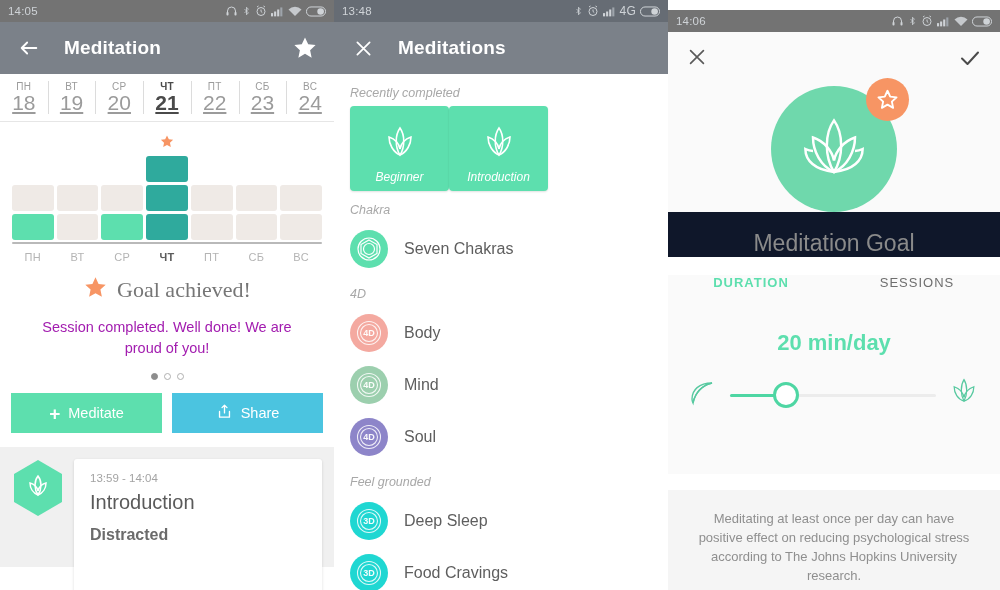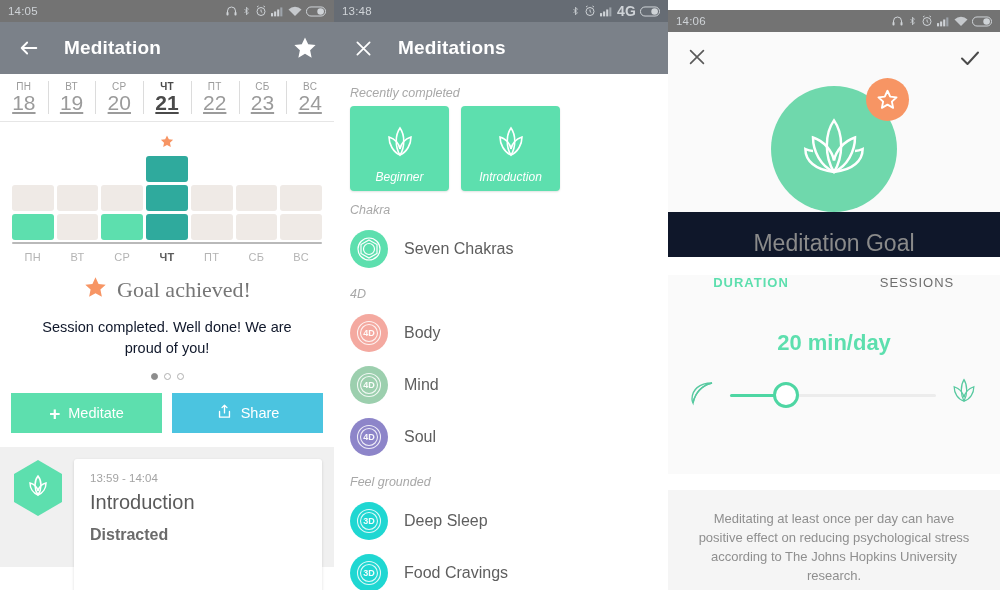--- a/index.html
+++ b/index.html
@@ -16,21 +16,21 @@
 
   
   .statusbar {
     height: 22px; background: #737373; display: flex; align-items: center;
     padding: 0 8px; color: #cfd3d7; font-size: 11.5px; letter-spacing: .2px;
   }
   .statusbar.dark { background: #666c74; }
   .st-time { flex: 0 0 auto; }
   .st-icons { margin-left: auto; display: flex; align-items: center; gap: 4px; }
   .st-icons svg { display: block; }
-  .st-4g { font-size: 14px; font-weight: bold; color: #cfd3d7; }
+  .st-4g { font-size: 12px; font-weight: normal; color: #cfd3d7; }
 
   
   .appbar {
     height: 52px; background: #7b8189; display: flex; align-items: center;
     padding: 0 16px; color: #fff;
   }
   .appbar .title { font-size: 19px; font-weight: bold; margin-left: 22px; letter-spacing: .2px; }
   .appbar .ic { width: 26px; height: 26px; display: flex; align-items: center; justify-content: center; }
   .appbar .right { margin-left: auto; }
 
@@ -66,21 +66,21 @@
   .xlab { flex: 1; text-align: center; font-size: 11px; color: #b4b4b4; letter-spacing: .4px; }
   .xlab.sel { color: #5c5c5c; font-weight: bold; }
 
   
   .goalrow {
     display: flex; align-items: center; justify-content: center; gap: 9px; margin-top: 12px; font-family: Liberation Serif, serif;
   }
   .goalrow .star { color: #f79564; font-size: 25px; line-height: 1; }
   .goalrow .gtext { font-size: 22px; color: #767676; }
   .goalsub {
-    margin-top: 13px; text-align: center; font-size: 14.5px; color: #0f172a;
+    margin-top: 13px; text-align: center; font-size: 14.5px; color: #a21caf;
     line-height: 1.45; padding: 0 24px;
   }
   .dots { display: flex; justify-content: center; gap: 6px; margin-top: 14px; }
   .dot { width: 7px; height: 7px; border-radius: 50%; border: 1px solid #b0b0b0; }
   .dot.on { background: #8d8d8d; border-color: #8d8d8d; }
 
   .btnrow { display: flex; gap: 10px; padding: 13px 11px 0 11px; }
   .btn {
     flex: 1; height: 40px; display: flex; align-items: center; justify-content: center; gap: 8px;
     color: #fff; font-size: 14.5px; border: none; cursor: pointer;
@@ -100,21 +100,21 @@
     box-shadow: 0 1px 3px rgba(0,0,0,.14);
   }
   .sess-time { font-size: 11.5px; color: #a3a3a3; }
   .sess-title { font-size: 20px; color: #5a5a5a; margin-top: 7px; }
   .sess-tag { font-size: 16px; color: #6b6b6b; font-weight: bold; margin-top: 12px; }
 
   
   .sec-head {
     font-size: 12.5px; color: #a8a8a8; font-style: italic; padding: 12px 16px 6px 16px;
   }
-  .tilerow { display: flex; gap: 12px; padding: 0 16px; }
+  .tilerow { display: flex; padding: 0 16px; }
   .tile {
     width: 99px; height: 85px; background: #5ddfae; border-radius: 4px;
     display: flex; flex-direction: column; align-items: center; justify-content: center;
     box-shadow: 0 1px 2px rgba(0,0,0,.12); position: relative;
   }
   .tile .tlabel {
     position: absolute; bottom: 7px; left: 0; right: 0; text-align: center;
     color: #fff; font-size: 12px; font-style: italic;
   }
   .tile svg { margin-bottom: 11px; }

